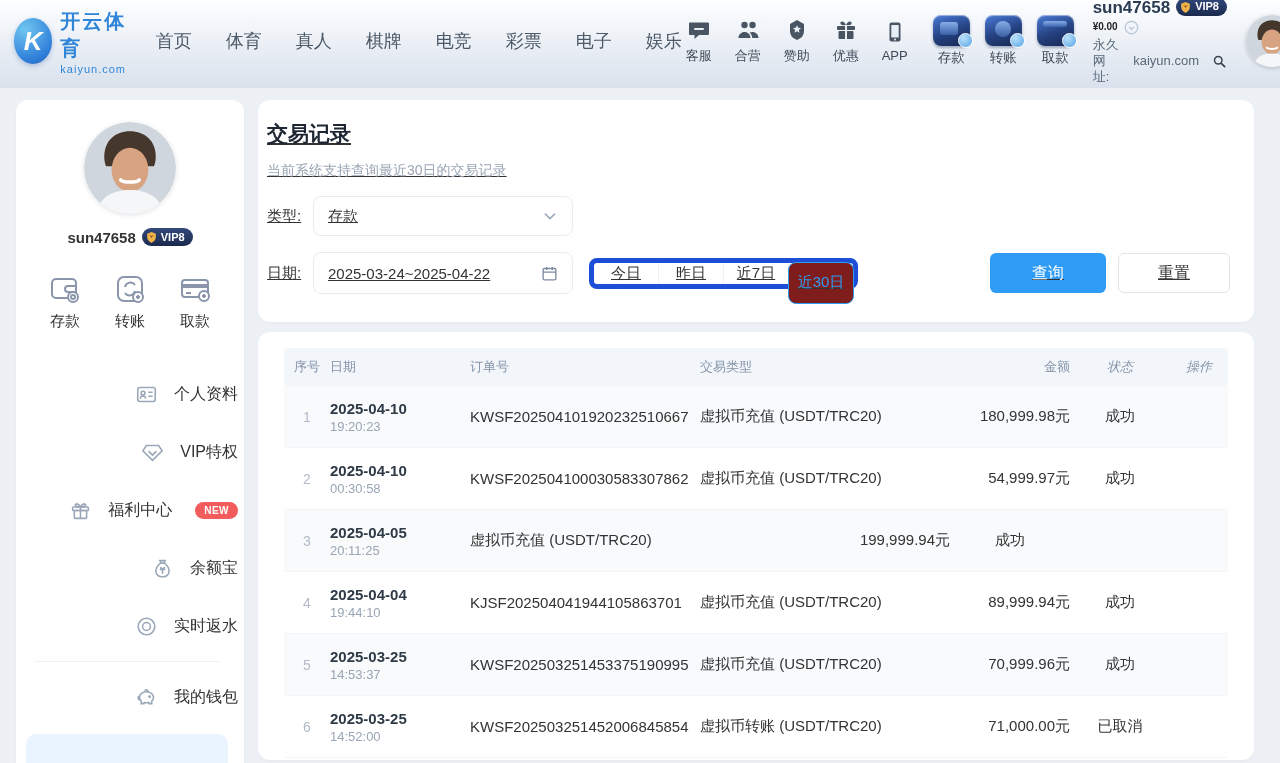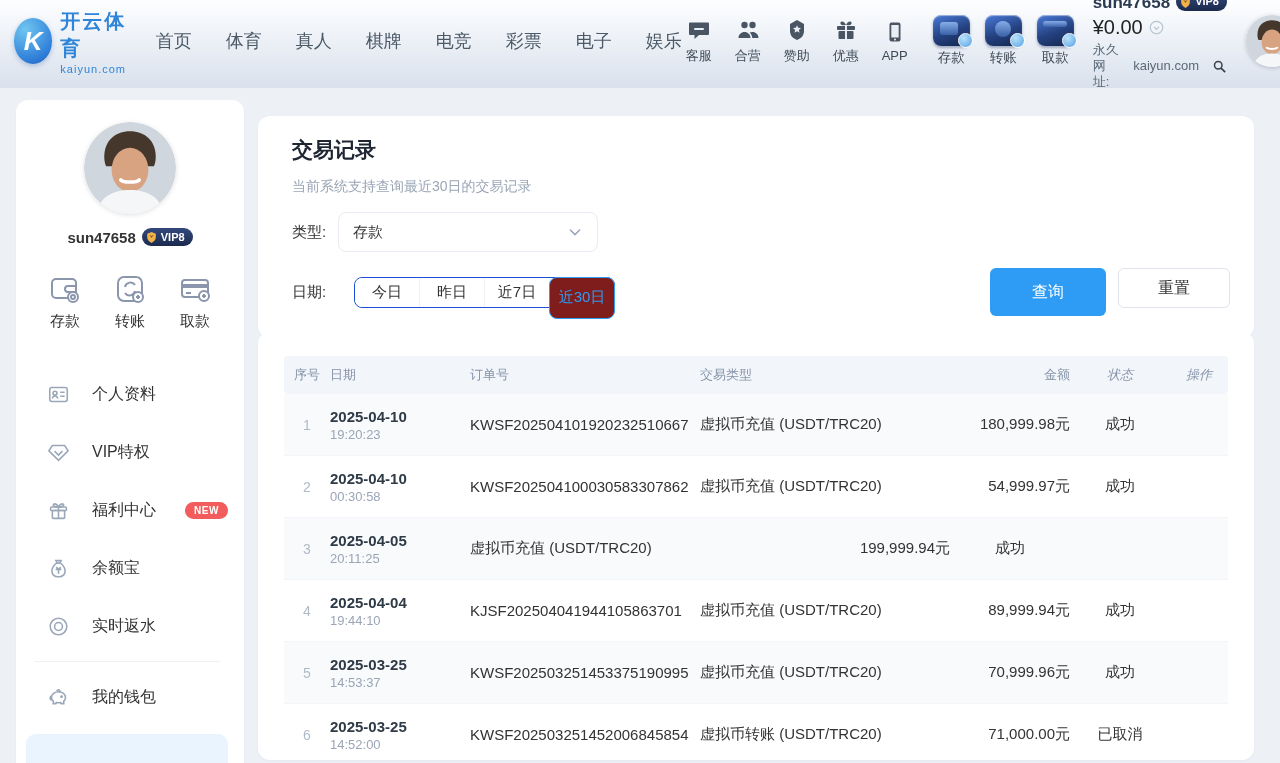--- a/index.html
+++ b/index.html
@@ -50,21 +50,21 @@
   .userbox { margin-left:4px; line-height:1.25; }
   .user-line1 { display:flex; align-items:center; gap:6px; }
   .user-name { font-size:17px; font-weight:700; color:#2b3b52; }
   .vip-badge {
     display:inline-flex; align-items:center; gap:3px; height:18px; padding:0 8px 0 3px;
     border-radius:9px; background:linear-gradient(180deg,#33497c,#1b2a4d);
     color:#fff; font-size:11px; font-weight:700;
   }
   .vip-v { width:13px; height:13px; display:inline-flex; }
   .user-line2 { display:flex; align-items:center; gap:6px; margin-top:2px; }
-  .user-balance { font-size:20px; font-weight:400; color:#222; }
+  .user-balance { font-size:10px; font-weight:700; color:#222; }
   .refresh-ic { width:15px; height:15px; color:#b7c3d0; }
   .user-line3 { display:flex; align-items:center; gap:13px; margin-top:2px; font-size:13px; color:#5a6a7a; }
   .mag-ic { width:15px; height:15px; color:#39424e; cursor:pointer; }
   .avatar-hdr { width:52px; height:52px; border-radius:50%; overflow:hidden; margin-left:4px;
     box-shadow:0 1px 4px rgba(0,0,0,.2); cursor:pointer; flex:none; }
 
   
   .sidebar {
     position:absolute; left:16px; top:100px; width:228px; height:800px;
     background:#fff; border-radius:12px; box-shadow:0 1px 3px rgba(30,60,100,.04);
@@ -72,69 +72,69 @@
   .sb-avatar { width:92px; height:92px; border-radius:50%; overflow:hidden; margin:22px auto 0;
     box-shadow:0 1px 5px rgba(0,0,0,.12); }
   .sb-name-row { display:flex; align-items:center; justify-content:center; gap:6px; margin-top:14px; }
   .sb-name { font-size:15px; font-weight:600; color:#333; }
   .sb-join { text-align:center; font-size:13px; color:#98a3b3; margin-top:9px; }
   .sb-quick { display:flex; justify-content:space-between; padding:0 32px; margin-top:26px; }
   .sb-quick-item { display:flex; flex-direction:column; align-items:center; gap:6px; cursor:pointer; }
   .sb-quick-item .qicon { width:34px; height:34px; color:#8b96ad; }
   .sb-quick-item .qlabel { font-size:15px; color:#333; }
   .sb-menu { margin-top:34px; padding:0 6px 0 0; }
-  .sb-item { display:flex; align-items:center; gap:23px; height:58px; padding:0 0 0 32px; cursor:pointer; }
+  .sb-item { display:flex; align-items:center; gap:17px; height:58px; padding:0 0 0 32px; cursor:pointer;justify-content:flex-end; }
   .sb-item .micon { width:21px; height:21px; color:#9aa7b8; flex:none; }
   .sb-item .mlabel { font-size:16px; color:#333; }
   .new-badge { background:#f25c5c; color:#fff; font-size:10px; font-weight:700; padding:3px 9px;
     border-radius:10px; margin-left:6px; letter-spacing:.5px; }
   .sb-divider { height:1px; background:#eef1f5; margin:6px 18px; }
   .sb-item.active {
     margin:8px 10px 0; height:54px; padding:0 0 0 22px; border-radius:10px;
     background:#e9f4fe;
   }
 
   
   .card { position:absolute; background:#fff; border-radius:12px; box-shadow:0 1px 3px rgba(30,60,100,.04); }
-  .filters-card { left:258px; top:116px; width:996px; height:222px; padding:20px 24px 0 34px; }
+  .filters-card { left:258px; top:100px; width:996px; height:222px; padding:20px 24px 0 9px;text-decoration:underline; }
   .f-title { font-size:21px; font-weight:700; color:#1f2633; }
   .f-sub { font-size:14px; color:#9aa5b5; margin-top:14px; }
   .f-row { display:flex; align-items:center; margin-top:16px; }
   .f-label { font-size:15px; color:#333; width:46px; flex:none; }
   .select-box, .date-box {
     width:260px; height:40px; border:1px solid #e8ebf1; border-radius:8px;
     display:flex; align-items:center; padding:0 14px; cursor:pointer; background:#fff;
   }
   .date-box { height:42px; }
   .sel-val { font-size:15px; color:#333; }
   .sel-arrow { margin-left:auto; width:16px; height:16px; color:#9aa7b8; }
   .cal-ic { margin-left:auto; width:17px; height:17px; color:#7c8aa0; }
-  .seg { display:flex; margin-left:16px; border:1px solid #1d4ed8; border-radius:8px; height:31px; overflow:visible; }
+  .seg { display:flex; margin-left:16px; border:5px solid #1d4ed8; border-radius:8px; height:31px; overflow:visible; }
   .seg-btn {
     width:65px; height:100%; background:#fff; border:none; font-size:15px; color:#333;
     cursor:pointer; border-right:1px solid #eef1f5; font-family:inherit;
   }
   .seg-btn:first-child { border-radius:8px 0 0 8px; }
   .seg-btn:last-child { border-right:none; border-radius:0 8px 8px 0; }
   .seg-btn.active {
     color:#2e9cf4; border:1px solid #2e9cf4; border-radius:8px; margin:-1px; height:42px; width:66px;
     background:#7f1d1d; position:relative; z-index:2;
   }
   .f-actions { margin-left:auto; display:flex; gap:12px; }
   .btn-primary {
-    width:116px; height:48px; background:#2e9cf4; border:none; border-radius:6px;
+    width:116px; height:40px; background:#2e9cf4; border:none; border-radius:6px;
     color:#fff; font-size:16px; cursor:pointer; font-family:inherit;
   }
   .btn-ghost {
     width:112px; height:40px; background:#fff; border:1px solid #dfe3ea; border-radius:6px;
     color:#333; font-size:16px; cursor:pointer; font-family:inherit;
   }
 
   
-  .table-card { left:258px; top:332px; width:996px; height:428px; padding:24px 26px 0; overflow:hidden; }
+  .table-card { left:258px; top:332px; width:996px; height:428px; padding:16px 26px 0; overflow:hidden; }
   .tgrid { display:grid; grid-template-columns:46px 140px 230px 250px 120px 100px 1fr; align-items:center; }
   .thead { height:38px; background:#f2f6fa; border-radius:4px; }
   .thead .hc { font-size:13px; color:#8694a9; }
   .hc.c-no { text-align:center; }
   .hc.c-amt { text-align:right; }
   .hc.c-st, .hc.c-act { text-align:center;font-style:italic; }
   .trow { height:62px; border-bottom:1px solid #f3f5f8; }
   .trow:nth-child(even) { background:#f8fafc; }
   .cell { font-size:15px; color:#333; overflow:hidden; white-space:nowrap; }
   .cell.c-no { text-align:center; color:#b0bac6; font-size:14px; }
@@ -429,20 +429,29 @@
         <span class="sel-arrow">
           <svg viewBox="0 0 24 24" width="16" height="16" fill="none" stroke="currentColor" stroke-width="2.4" stroke-linecap="round">
               <path d="M5 9l7 7 7-7"></path>
             </svg>
         </span>
       </div>
     </div>
 
     <div class="f-row">
       <span class="f-label">日期:</span>
+      <div class="date-box">
+        <span class="sel-val">2025-03-24~2025-04-22</span>
+        <span class="cal-ic">
+          <svg viewBox="0 0 24 24" width="17" height="17" fill="none" stroke="currentColor" stroke-width="1.9">
+              <rect x="3" y="5" width="18" height="16" rx="2"></rect>
+              <path d="M3 10h18M8 2.8V7M16 2.8V7"></path>
+            </svg>
+        </span>
+      </div>
 
       <div class="seg">
         <button class="seg-btn">今日</button>
         <button class="seg-btn">昨日</button>
         <button class="seg-btn">近7日</button>
         <button class="seg-btn active">近30日</button>
       </div>
 
       <div class="f-actions">
         <button class="btn-primary">查询</button>

